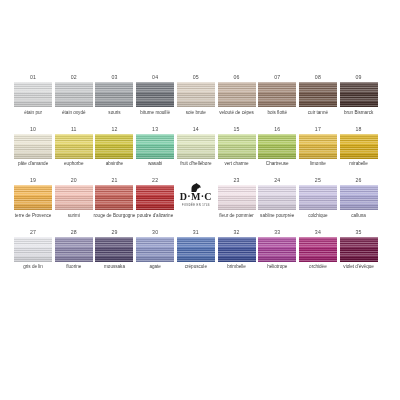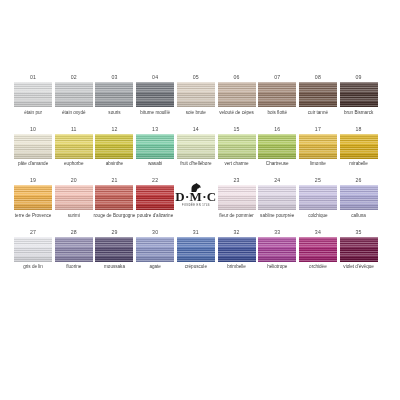--- a/index.html
+++ b/index.html
@@ -86,21 +86,21 @@
     padding-top:6px;
     box-sizing:border-box;
   }
   .logo-horse{
     width:11px;height:9px;
     margin-bottom:0px;
   }
   .logo-word{
     font-family:"Liberation Serif", serif;
     font-weight:bold;
-    font-size:13px;
+    font-size:10px;
     letter-spacing:0.3px;
     color:#1a1a1a;
     line-height:10px;
   }
   .logo-sub{
     font-size:2.6px;
     letter-spacing:0.45px;
     color:#3a3a3a;
     margin-top:1.5px;
     line-height:3px;

